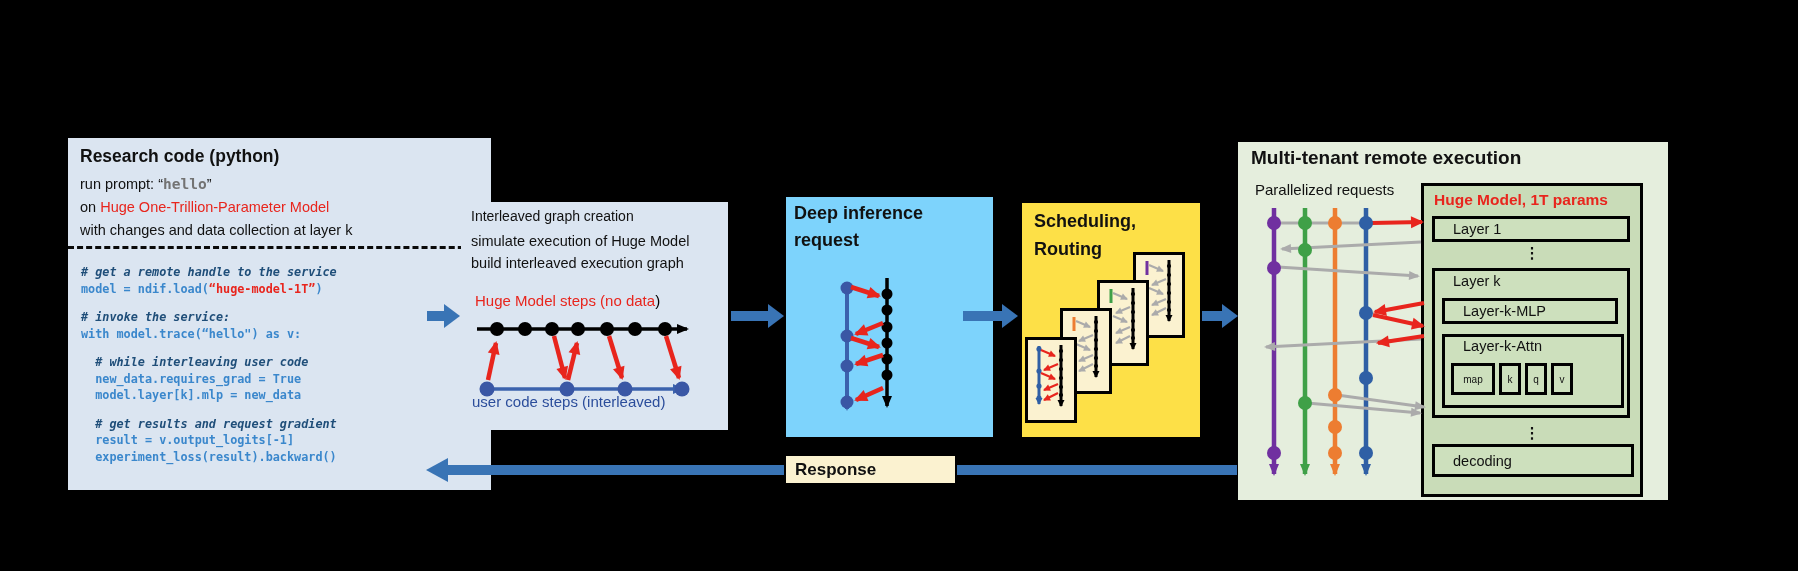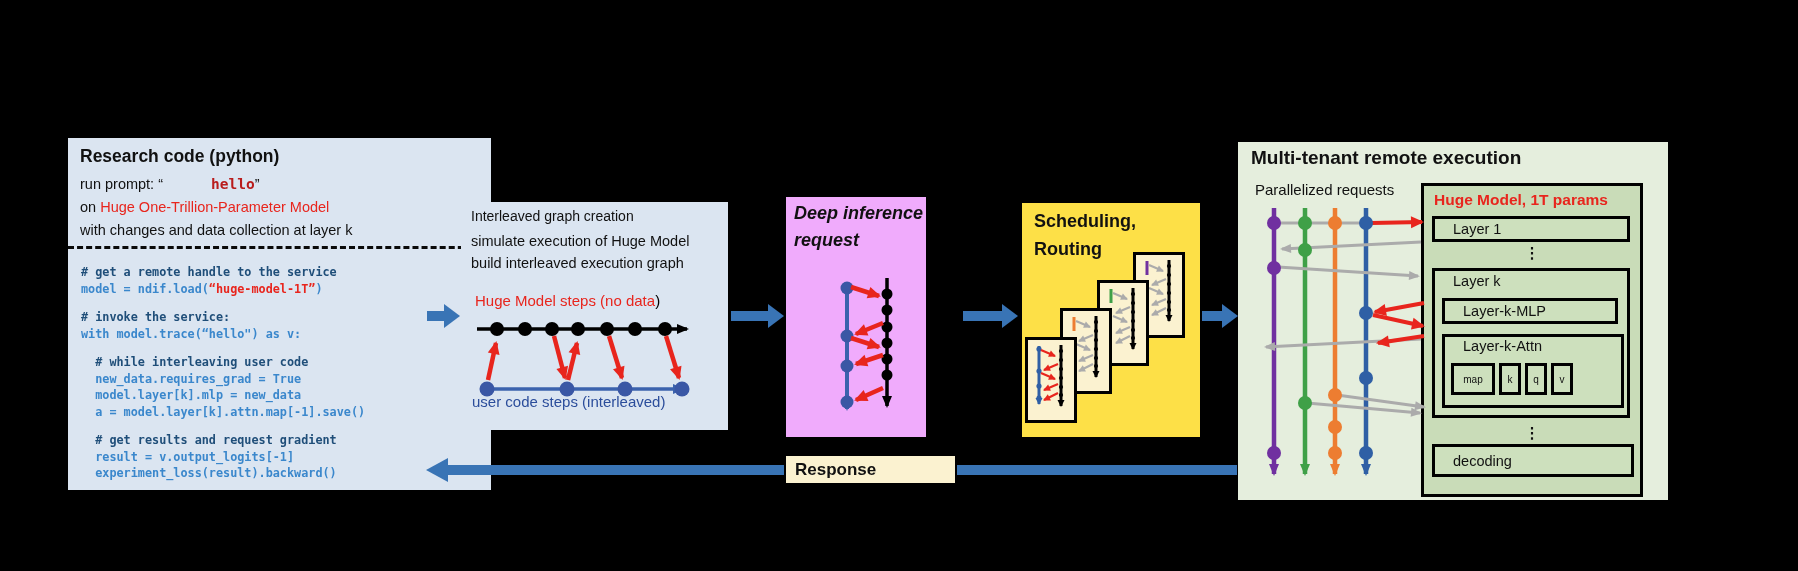--- a/index.html
+++ b/index.html
@@ -5,36 +5,36 @@
   html,body{margin:0;padding:0;background:#000;}
   .canvas{position:relative;width:1798px;height:571px;background:#000;overflow:hidden;
           font-family:"Liberation Sans",sans-serif;color:#111;}
   .box{position:absolute;box-sizing:border-box;}
   .abs{position:absolute;white-space:nowrap;}
   
   .research{left:68px;top:138px;width:423px;height:352px;background:#dbe5f1;}
   .rtitle{font-size:17.5px;font-weight:bold;}
   .rline{font-size:14.5px;}
   .red{color:#e8251d;}
-  .mono{font-family:"DejaVu Sans Mono",monospace;font-weight:bold;color:#b91c1c;margin-left:48px;}
+  .mono{font-family:"DejaVu Sans Mono",monospace;font-weight:bold;color:#737373;}
   .divider{position:absolute;left:0;top:108px;width:100%;border-top:3px dashed #0a0a0a;}
   .code{position:absolute;left:13px;top:126px;font-family:"DejaVu Sans Mono",monospace;
         font-size:11.8px;font-weight:bold;line-height:16.5px;color:#3a87cc;}
   .code div{white-space:pre;}
-  .cmt{color:#1f4e79;}
+  .cmt{color:#1f4e79;font-style:italic;}
   .g{margin-top:12px;}
   .str{color:#e8251d;}
   
   .interleaved{left:461px;top:202px;width:267px;height:228px;background:#dbe5f1;}
   .ititle{font-size:14px;font-weight:normal;}
   .isub{font-size:14.5px;}
   .dlabel-red{font-size:15px;color:#e8251d;}
   .dlabel-blue{font-size:15px;color:#2b4d9b;}
   
-  .deep{left:786px;top:197px;width:140px;height:240px;background:#f0abfc;font-style:italic;}
+  .deep{left:786px;top:197px;width:207px;height:240px;background:#7dd3fc;}
   .btitle{font-size:18px;font-weight:bold;}
   
   .scheduling{left:1022px;top:203px;width:178px;height:234px;background:#fde047;}
   .card{position:absolute;width:52px;height:86px;background:#fbf2d0;border:3px solid #000;box-sizing:border-box;}
   
   .multitenant{left:1238px;top:142px;width:430px;height:358px;background:#e5eedd;}
   .mtitle{font-size:19px;font-weight:bold;}
   .mreq{font-size:15px;}
   .hugemodel{position:absolute;left:183px;top:41px;width:222px;height:314px;background:#c9dcb8;
              border:3px solid #000;box-sizing:border-box;z-index:2;}
@@ -62,21 +62,20 @@
     <div class="abs rline" style="left:12px;top:84px">with changes and data collection at layer k</div>
     <div class="divider"></div>
     <div class="code">
       <div class="cmt"># get a remote handle to the service</div>
       <div><span>model = ndif.load(</span><span class="str">“huge-model-1T”</span><span>)</span></div>
       <div class="cmt g"># invoke the service:</div>
       <div>with model.trace(“hello") as v:</div>
       <div class="cmt g">  # while interleaving user code</div>
       <div>  new_data.requires_grad = True</div>
       <div>  model.layer[k].mlp = new_data</div>
-      <div>  a = model.layer[k].attn.map[-1].save()</div>
       <div class="cmt g">  # get results and request gradient</div>
       <div>  result = v.output_logits[-1]</div>
       <div>  experiment_loss(result).backward()</div>
     </div>
   </div>
 
   <div class="box interleaved">
     <div class="abs ititle" style="left:10px;top:6px">Interleaved graph creation</div>
     <div class="abs isub" style="left:10px;top:31px">simulate execution of Huge Model</div>
     <div class="abs isub" style="left:10px;top:53px">build interleaved execution graph</div>

